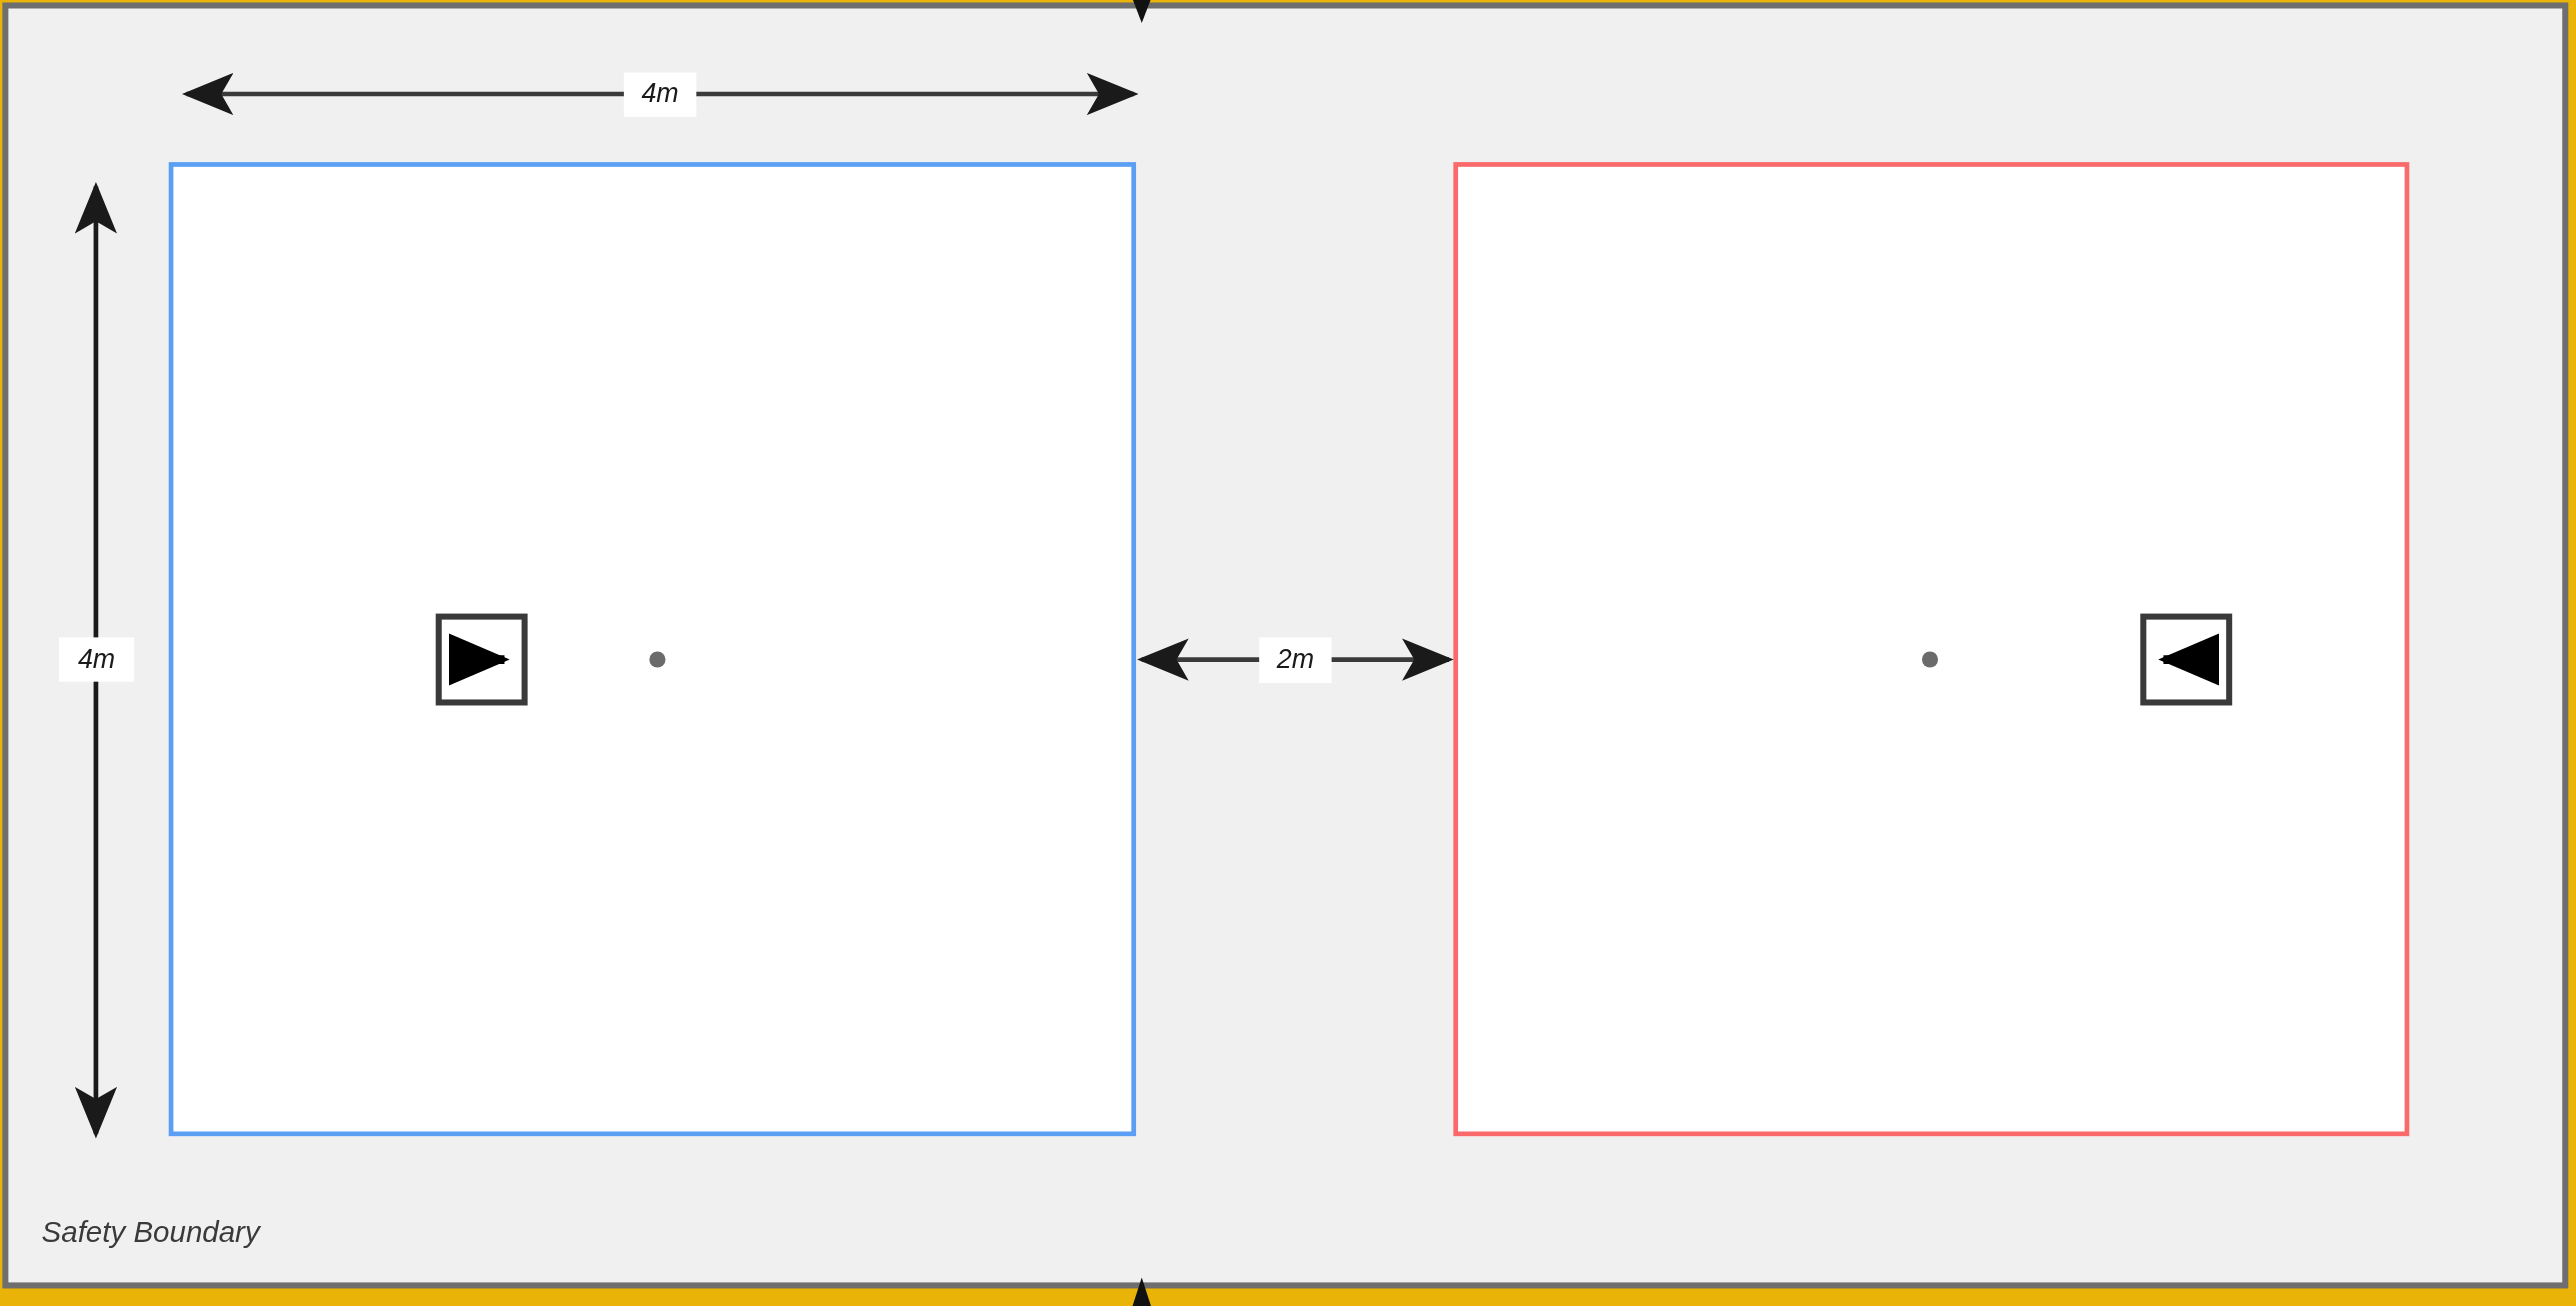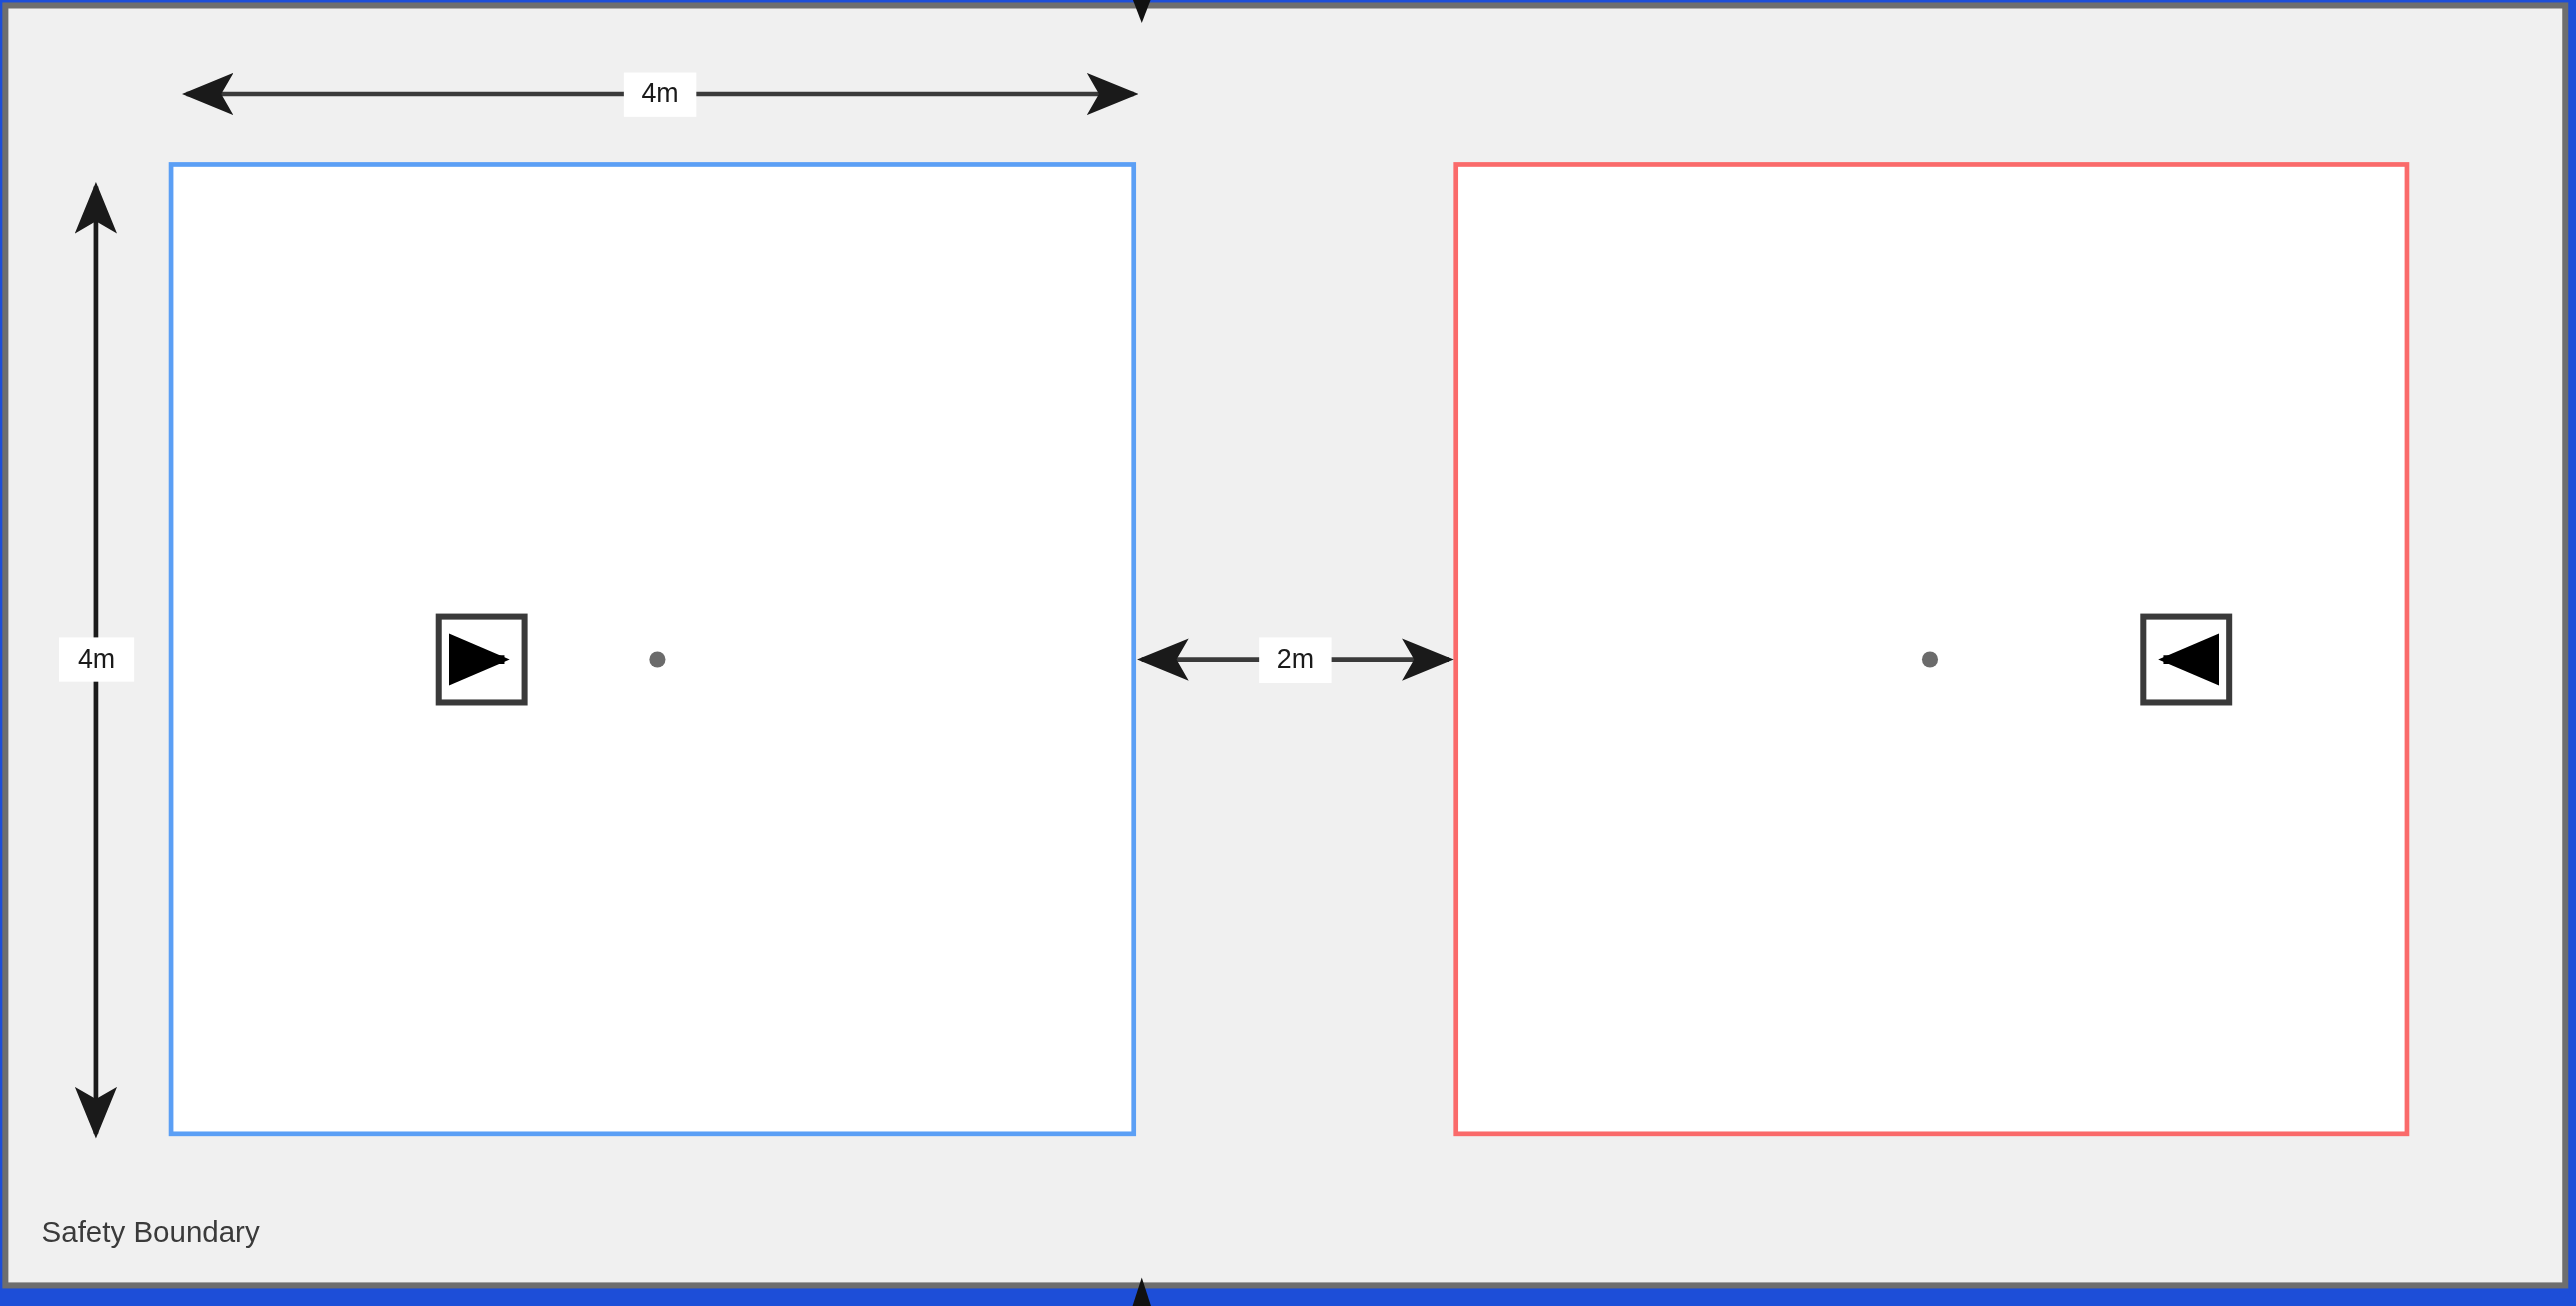--- a/index.html
+++ b/index.html
@@ -8,22 +8,23 @@
     padding: 0;
     background: #ffffff;
   }
   body {
     font-family: "Liberation Sans", sans-serif;
   }
   #stage {
     position: relative;
     width: 2576px;
     height: 1307px;
-    background: #1d4ed8;
+    background: #eab308;
     overflow: hidden;
+    font-style: italic;
   }
   #diagram-svg {
     position: absolute;
     left: 0;
     top: 0;
     width: 2576px;
     height: 1307px;
     display: block;
   }
   .dim-label-text {

